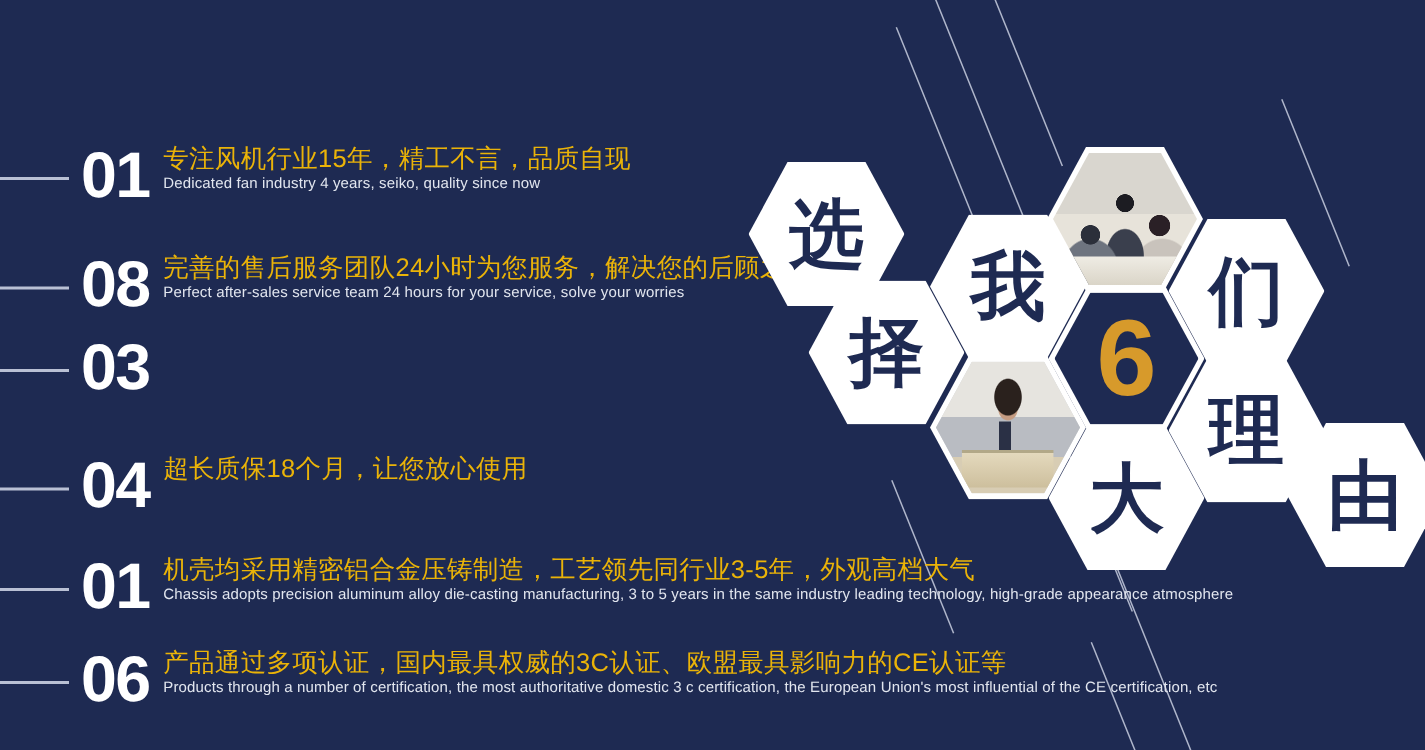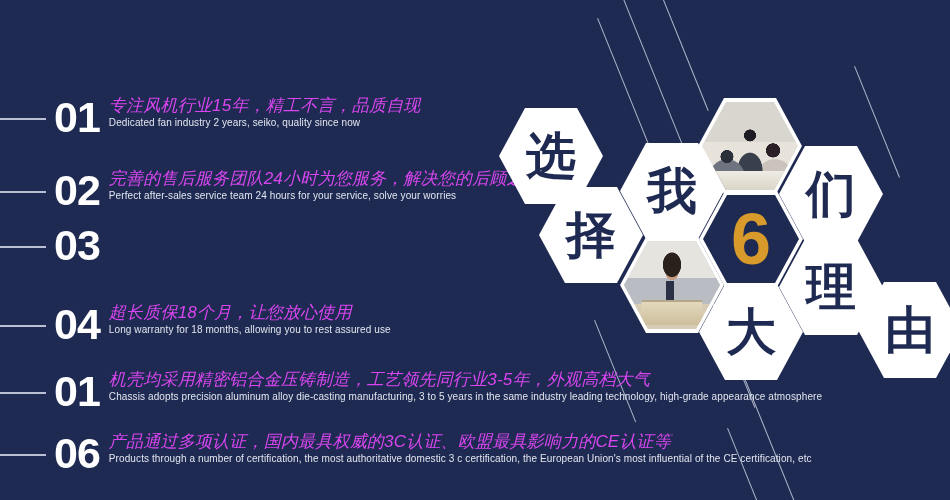--- a/index.html
+++ b/index.html
@@ -22,23 +22,22 @@
   .rdash{
     width:46px;height:2px;background:#b9c0d4;margin-top:24px;flex:0 0 auto;
   }
   .rnum{
     font-size:43px;line-height:1;font-weight:bold;color:#ffffff;
     letter-spacing:-1px;margin-left:8px;margin-top:2px;flex:0 0 auto;
     font-family:"Liberation Sans","DejaVu Sans",sans-serif;
   }
   .rtexts{margin-left:9px;margin-top:1px;}
   .rcn{
-    font-size:17px;line-height:21px;color:#d946ef;white-space:nowrap;
+    font-size:17px;line-height:21px;color:#eab308;white-space:nowrap;
     letter-spacing:.2px;
-    font-style:italic;
   }
   .ren{
     font-size:10px;line-height:12px;color:#e2e6ef;white-space:nowrap;
     margin-top:1px;letter-spacing:.1px;
   }
 
   
   .hexwrap{position:absolute;left:0;top:0;width:950px;height:500px;}
   .hex{
     position:absolute;
@@ -109,46 +108,45 @@
   <div class="diag" style="left:595px;top:320px;width:110px;transform:rotate(68deg);"></div>
   <div class="diag" style="left:598px;top:18px;width:420px;transform:rotate(68deg);"></div>
 
   <div class="reasons">
 
     <div class="reason" style="top:52px;">
       <div class="rdash"></div>
       <div class="rnum">01</div>
       <div class="rtexts">
         <div class="rcn">专注风机行业15年，精工不言，品质自现</div>
-        <div class="ren">Dedicated fan industry 2 years, seiko, quality since now</div>
+        <div class="ren">Dedicated fan industry 4 years, seiko, quality since now</div>
       </div>
     </div>
 
     <div class="reason" style="top:125px;">
       <div class="rdash"></div>
-      <div class="rnum">02</div>
+      <div class="rnum">08</div>
       <div class="rtexts">
         <div class="rcn">完善的售后服务团队24小时为您服务，解决您的后顾之忧</div>
         <div class="ren">Perfect after-sales service team 24 hours for your service, solve your worries</div>
       </div>
     </div>
 
     <div class="reason" style="top:180px;">
       <div class="rdash"></div>
       <div class="rnum">03</div>
       <div class="rtexts">
       </div>
     </div>
 
     <div class="reason" style="top:259px;">
       <div class="rdash"></div>
       <div class="rnum">04</div>
       <div class="rtexts">
         <div class="rcn">超长质保18个月，让您放心使用</div>
-        <div class="ren">Long warranty for 18 months, allowing you to rest assured use</div>
       </div>
     </div>
 
     <div class="reason" style="top:326px;">
       <div class="rdash"></div>
       <div class="rnum">01</div>
       <div class="rtexts">
         <div class="rcn">机壳均采用精密铝合金压铸制造，工艺领先同行业3-5年，外观高档大气</div>
         <div class="ren">Chassis adopts precision aluminum alloy die-casting manufacturing, 3 to 5 years in the same industry leading technology, high-grade appearance atmosphere</div>
       </div>

